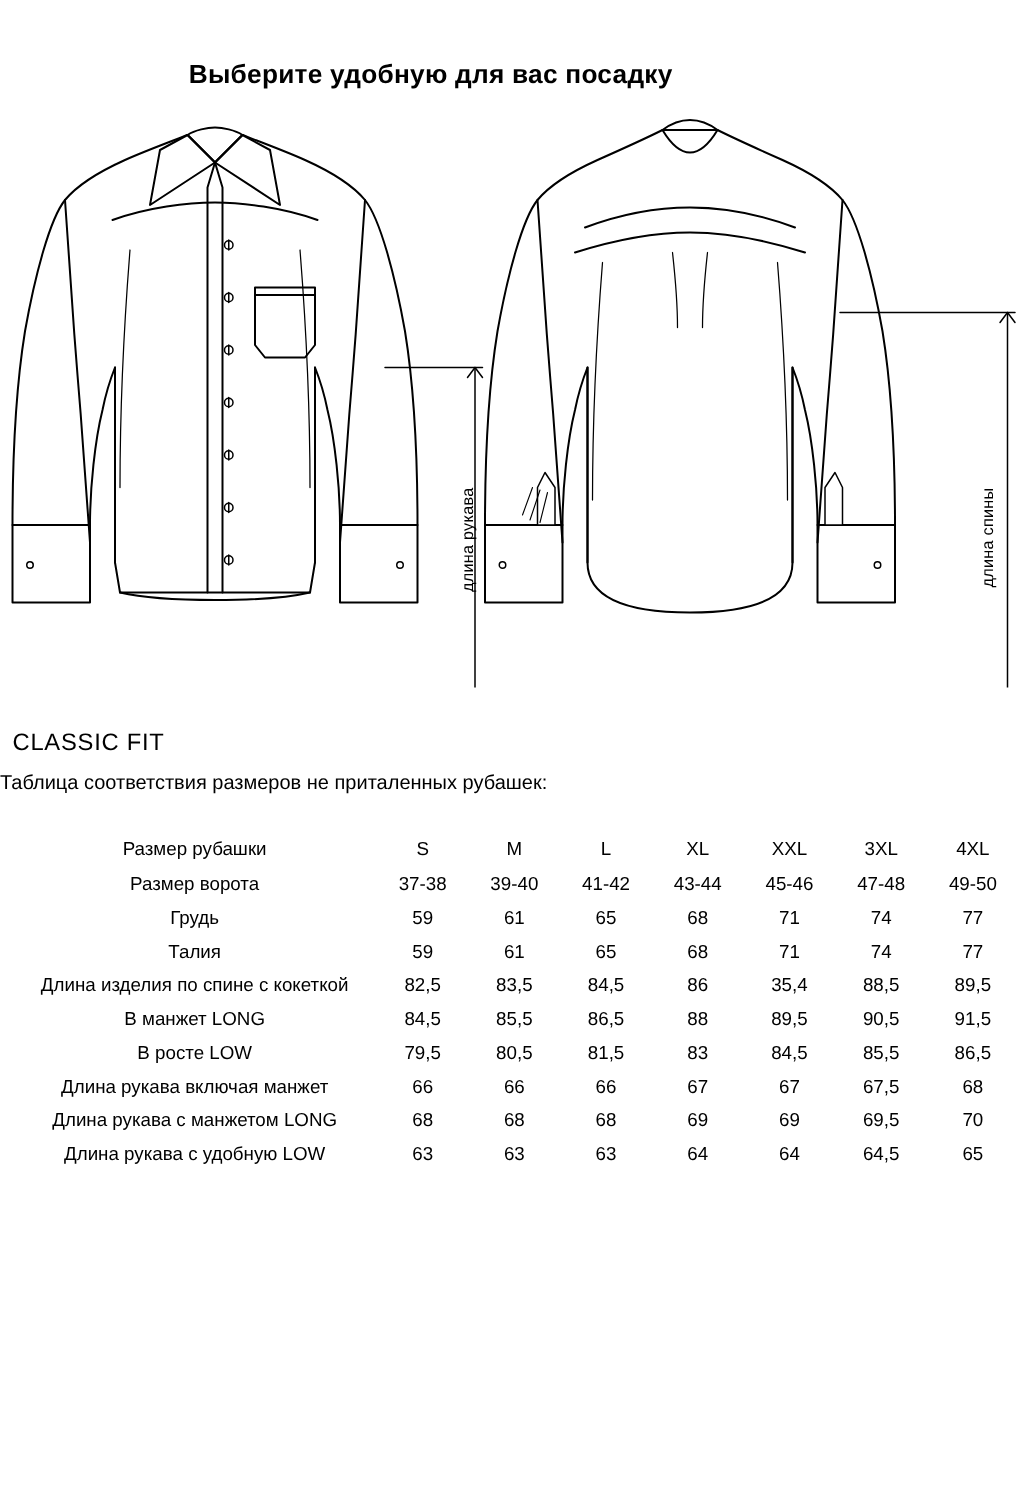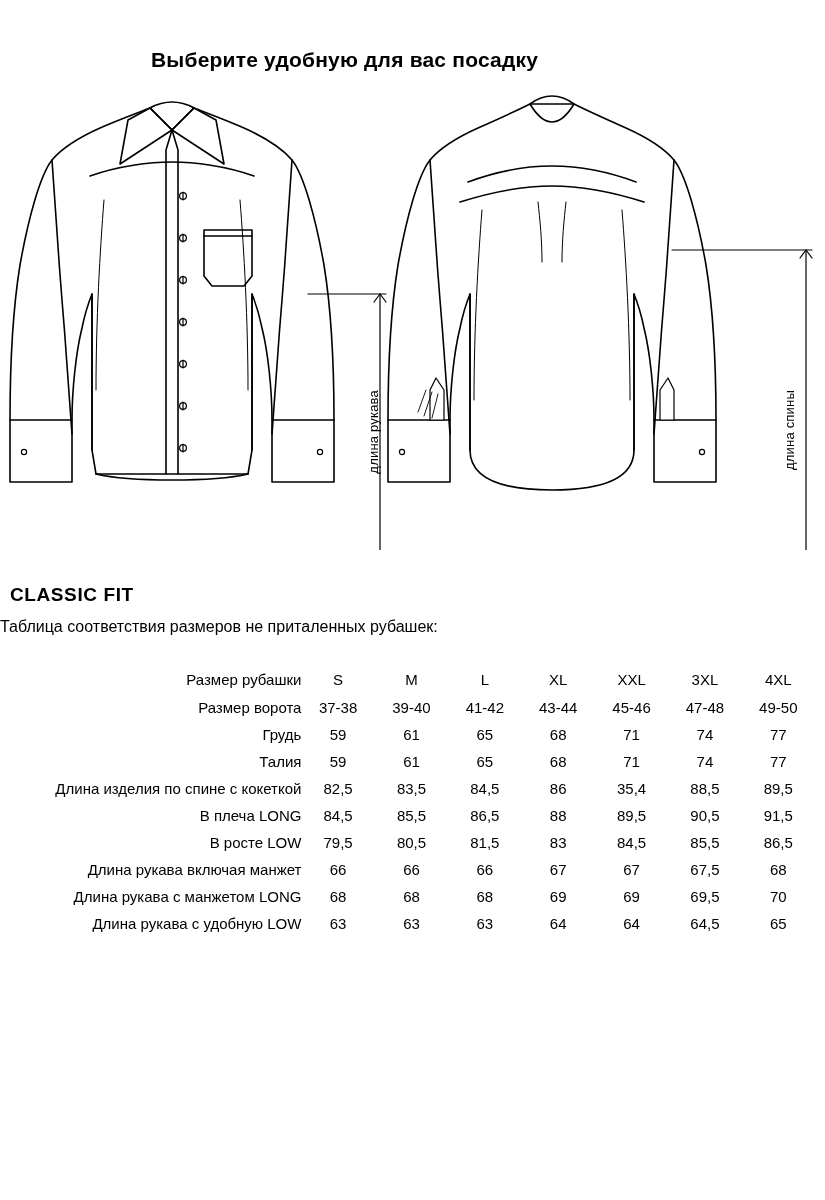--- a/index.html
+++ b/index.html
@@ -48,21 +48,21 @@
     white-space: nowrap;
     letter-spacing: 0.2px;
   }
   #sleeve-length-label { left: 366px; top: 300px; }
   #back-length-label   { left: 782px; top: 300px; }
 
   
   .fit-title {
     margin: 34px 16px 0 10px;
     font-size: 19px;
-    font-weight: bold;
+    font-weight: normal;
     letter-spacing: 0.6px;
   }
   .fit-sub {
     margin: 12px 0 0 0;
     font-size: 16px;
   }
 
   
   table.sizes {
     margin-top: 30px;
@@ -72,21 +72,21 @@
     font-size: 15px;
   }
   table.sizes td, table.sizes th {
     padding: 5px 0;
     border: none;
     font-weight: normal;
     text-align: center;
     white-space: nowrap;
   }
   table.sizes th.rowhead, table.sizes td.rowhead {
-    text-align: right;
+    text-align: center;
     width: 290px;
     padding-left: 0;
   }
   table.sizes td.val, table.sizes th.val {
     width: 73px;
   }
   tr.header-row td, tr.header-row th { padding-bottom: 6px; }
 </style>
 </head>
 <body>
@@ -301,21 +301,21 @@
         <td class="val">82,5</td>
         <td class="val">83,5</td>
         <td class="val">84,5</td>
         <td class="val">86</td>
         <td class="val">35,4</td>
         <td class="val">88,5</td>
         <td class="val">89,5</td>
       </tr>
 
       <tr>
-        <td class="rowhead">В плеча LONG</td>
+        <td class="rowhead">В манжет LONG</td>
         <td class="val">84,5</td>
         <td class="val">85,5</td>
         <td class="val">86,5</td>
         <td class="val">88</td>
         <td class="val">89,5</td>
         <td class="val">90,5</td>
         <td class="val">91,5</td>
       </tr>
 
       <tr>

